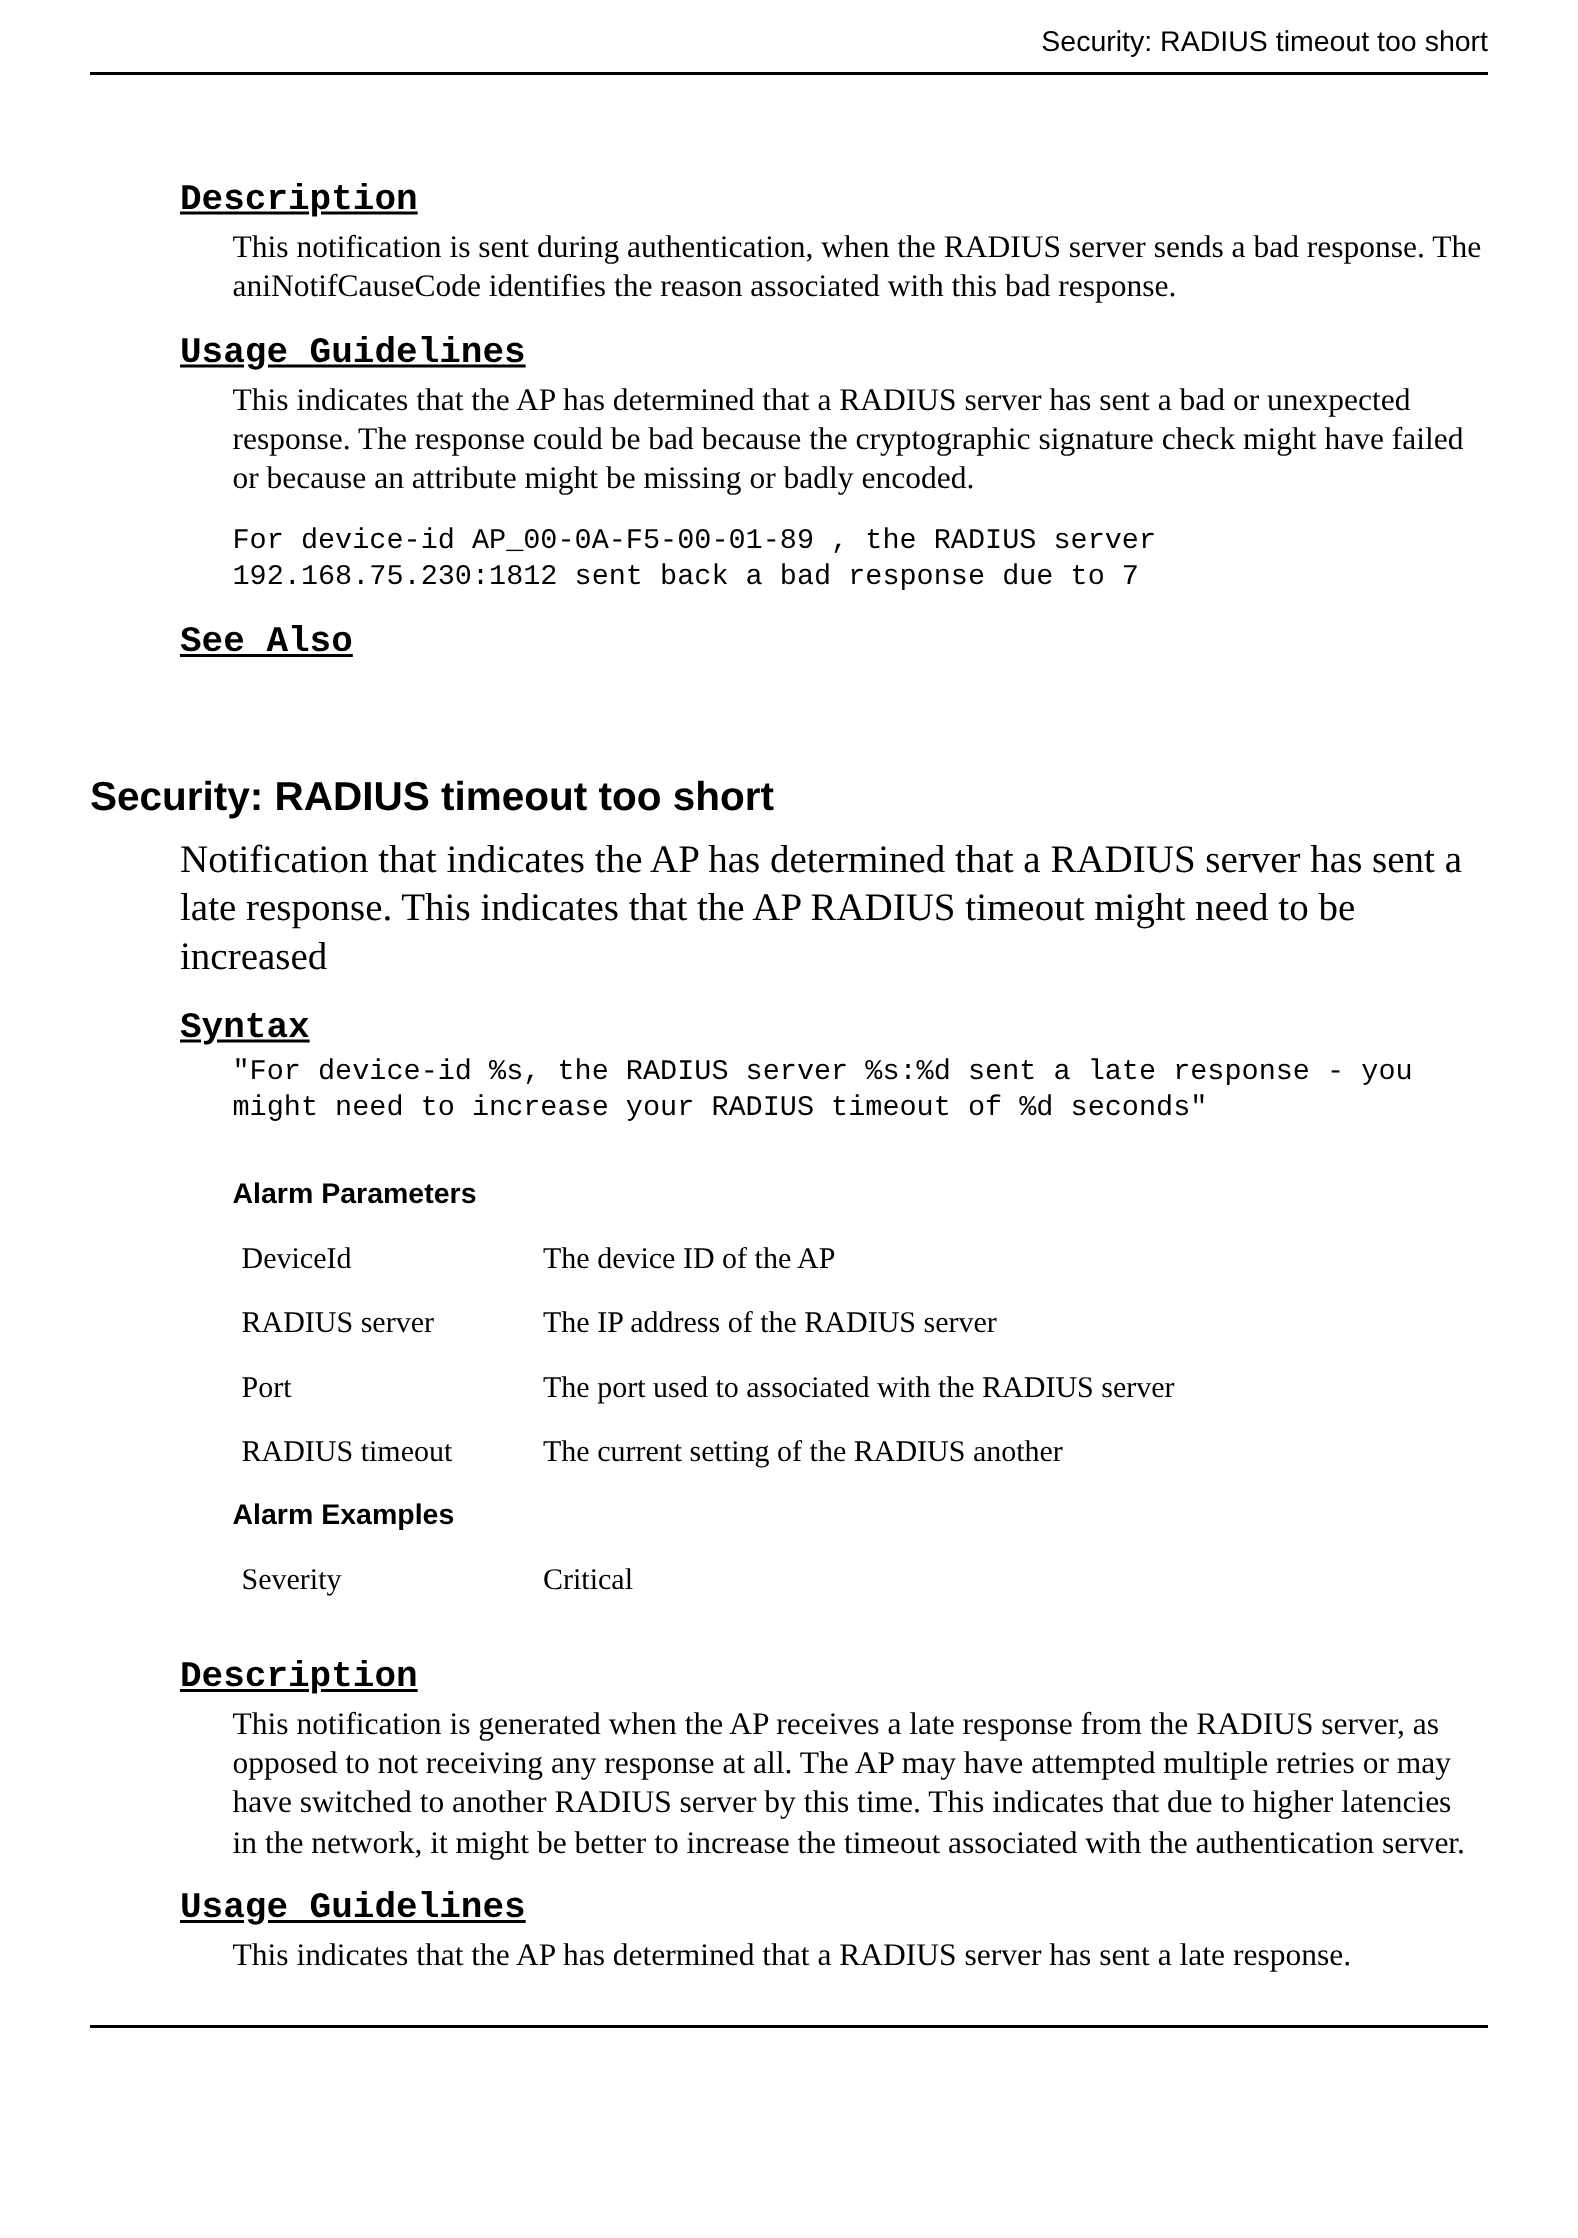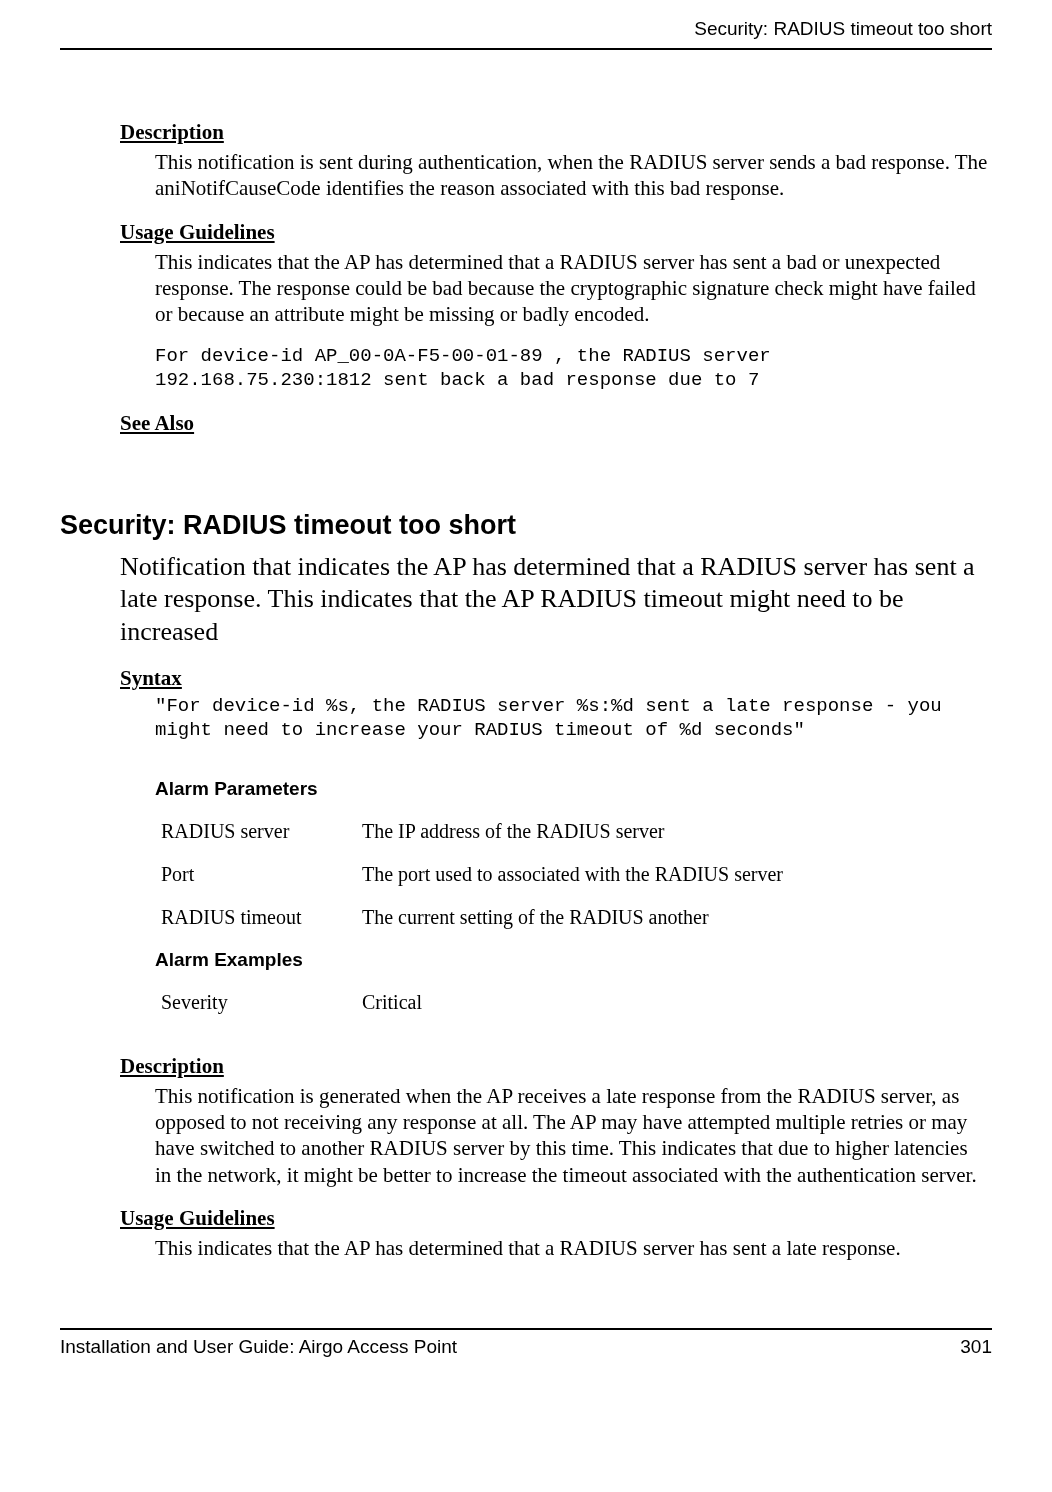--- a/index.html
+++ b/index.html
@@ -25,23 +25,23 @@
   }
   .top-rule {
     border: none;
     border-top: 2px solid #000;
     margin: 0;
   }
   .content {
     padding-top: 70px;
   }
   .h3 {
-    font-family: Liberation Serif, serif;
+    font-family: Liberation Mono, monospace;
     font-weight: bold;
-    font-size: 21px;
+    font-size: 24px;
     text-decoration: underline;
     margin: 0 0 4px 0;
     padding-left: 60px;
   }
   .body-text {
     font-size: 21px;
     line-height: 1.25;
     margin: 0 0 18px 0;
     padding-left: 95px;
     padding-right: 4px;
@@ -146,20 +146,24 @@
     <div class="h3">Syntax</div>
     <div class="mono">"For device-id %s, the RADIUS server %s:%d sent a late response - you might need to increase your RADIUS timeout of %d seconds"</div>
 
     <div class="param-block">
       <table class="param-table">
         <tbody>
             <tr>
           <td colspan="2" class="param-section-head">Alarm Parameters</td>
         </tr>
         <tr>
+          <td class="param-name">DeviceId</td>
+          <td class="param-desc">The device ID of the AP</td>
+        </tr>
+        <tr>
           <td class="param-name">RADIUS server</td>
           <td class="param-desc">The IP address of the RADIUS server</td>
         </tr>
         <tr>
           <td class="param-name">Port</td>
           <td class="param-desc">The port used to associated with the RADIUS server</td>
         </tr>
         <tr>
           <td class="param-name">RADIUS timeout</td>
           <td class="param-desc">The current setting of the RADIUS another</td>
@@ -178,19 +182,15 @@
     <div class="h3">Description</div>
     <p class="body-text">This notification is generated when the AP receives a late response from the RADIUS server, as opposed to not receiving any response at all. The AP may have attempted multiple retries or may have switched to another RADIUS server by this time. This indicates that due to higher latencies in the network, it might be better to increase the timeout associated with the authentication server.</p>
 
     <div class="h3">Usage Guidelines</div>
     <p class="body-text">This indicates that the AP has determined that a RADIUS server has sent a late response.</p>
 
   </div>
 
   <div class="footer">
     <hr class="footer-rule">
-    <div class="footer-row">
-      <span>Installation and User Guide: Airgo Access Point</span>
-      <span>301</span>
-    </div>
   </div>
 
 </div>
 
 </body></html>

